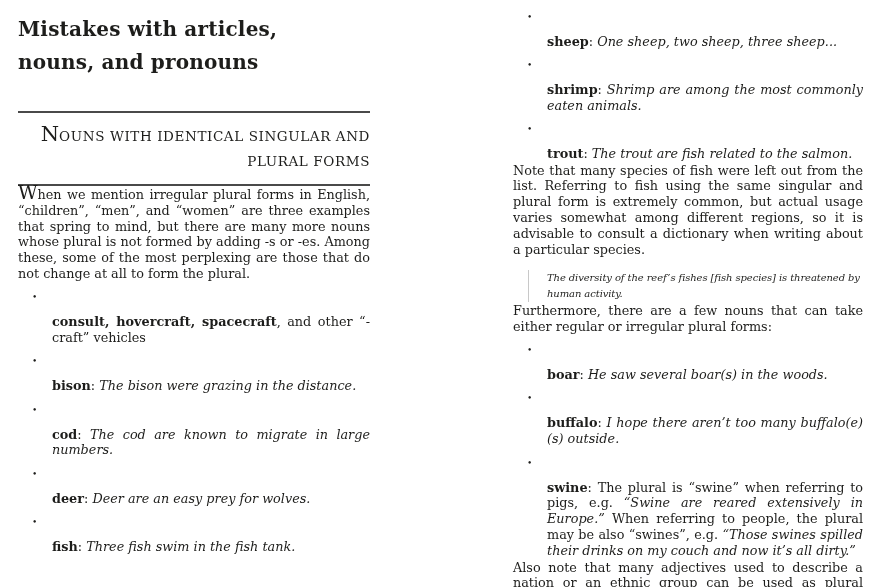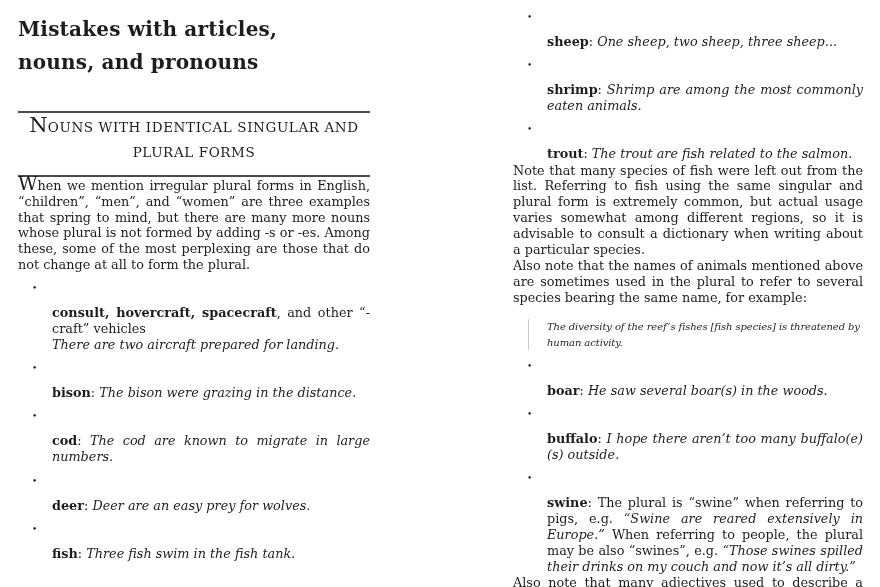--- a/index.html
+++ b/index.html
@@ -15,21 +15,21 @@
   .page-left  { left: 18px;  width: 352px; }
   .page-right { left: 513px; width: 350px; padding-top: 1px; }
 
   .title { margin-top: 13px; font-size: 20px; line-height: 33px; font-weight: bold; letter-spacing: 0.2px; }
   .title span { display: block; }
 
   .rule { border-top: 2px solid #4a4a4a; height: 0; }
   .rule-top { margin-top: 32px; }
   .rule-bottom { margin-top: 11px; }
 
-  .heading { text-align: center; font-weight: normal; line-height: 24px; }
+  .heading { margin-top: 9px; text-align: right; font-weight: normal; line-height: 24px; }
   .heading-initial { font-size: 21px; }
   .heading-rest { font-size: 13.5px; letter-spacing: 0.6px; }
 
   .para { margin-top: 1px; text-align: justify; }
   .dropcap { font-size: 19px; line-height: 10px; }
 
   .bullet { display: flex; margin-top: 8.5px; }
   .dot { flex: none; width: 20px; margin-left: 14px; font-size: 9px; line-height: 15.8px; }
   .btxt { flex: 1; text-align: justify; margin-top: 24px; }
   .term { font-weight: bold; }
@@ -53,21 +53,20 @@
   <h2 class="heading"><span class="heading-initial">N</span><span class="heading-rest">OUNS WITH IDENTICAL SINGULAR AND PLURAL FORMS</span></h2>
   <div class="rule rule-bottom"></div>
 
   <p class="para"><span class="dropcap">W</span><span>hen we mention irregular plural forms in English, “children”, “men”, and “women” are three examples that spring to mind, but there are many more nouns whose plural is not formed by adding -s or -es. Among these, some of the most perplexing are those that do not change at all to form the plural.</span></p>
 
 
   <div class="bullet">
     <span class="dot">•</span>
     <div class="btxt">
       <div><span class="term">consult, hovercraft, spacecraft</span><span>, and other “-craft” vehicles</span></div>
-      <div class="ex">There are two aircraft prepared for landing.</div>
     </div>
   </div>
 
   <div class="bullet">
     <span class="dot">•</span>
     <div class="btxt"><span class="term">bison</span><span>: </span><span class="ex">The bison were grazing in the distance.</span></div>
   </div>
   <div class="bullet">
     <span class="dot">•</span>
     <div class="btxt"><span class="term">cod</span><span>: </span><span class="ex">The cod are known to migrate in large numbers.</span></div>
@@ -91,27 +90,27 @@
   <div class="bullet">
     <span class="dot">•</span>
     <div class="btxt"><span class="term">shrimp</span><span>: </span><span class="ex">Shrimp are among the most commonly eaten animals.</span></div>
   </div>
   <div class="bullet">
     <span class="dot">•</span>
     <div class="btxt"><span class="term">trout</span><span>: </span><span class="ex">The trout are fish related to the salmon.</span></div>
   </div>
 
   <p class="para">Note that many species of fish were left out from the list. Referring to fish using the same singular and plural form is extremely common, but actual usage varies somewhat among different regions, so it is advisable to consult a dictionary when writing about a particular species.</p>
-  <p class="para">Also note that the names of animals mentioned above are sometimes used in the plural to refer to several species bearing the same name, for example:</p>
 
   <div class="quote">
     <div class="quote-border"></div>
     <div class="quote-body">The diversity of the reef’s fishes [fish species] is threatened by human activity.</div>
   </div>
 
+  <p class="para">Furthermore, there are a few nouns that can take either regular or irregular plural forms:</p>
 
   <div class="bullet">
     <span class="dot">•</span>
     <div class="btxt"><span class="term">boar</span><span>: </span><span class="ex">He saw several boar(s) in the woods.</span></div>
   </div>
   <div class="bullet">
     <span class="dot">•</span>
     <div class="btxt"><span class="term">buffalo</span><span>: </span><span class="ex">I hope there aren’t too many buffalo(e)(s) outside.</span></div>
   </div>
 

